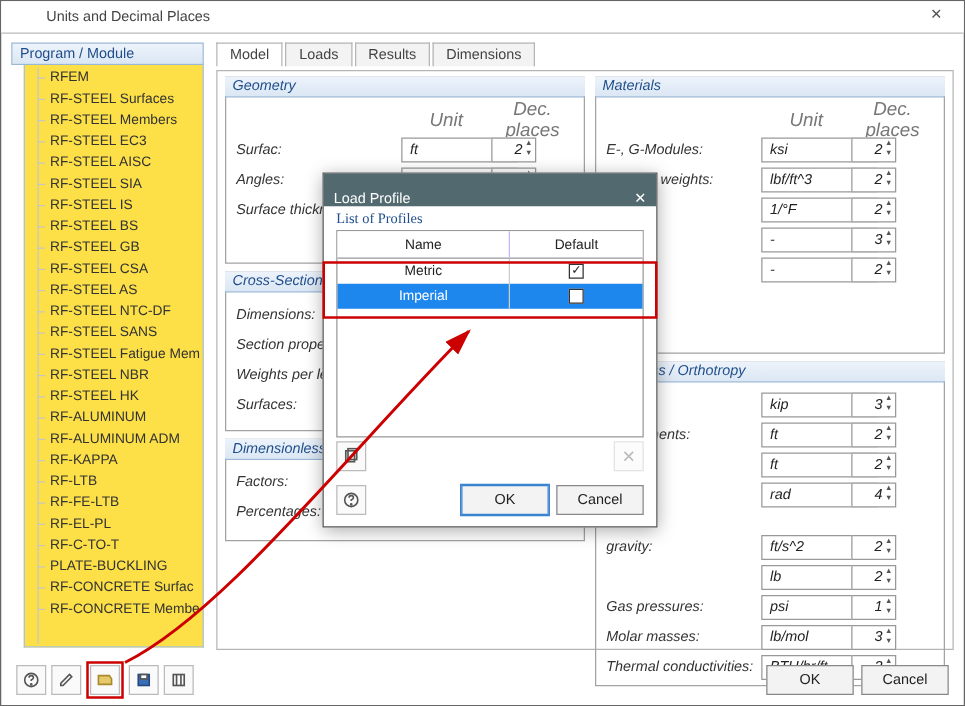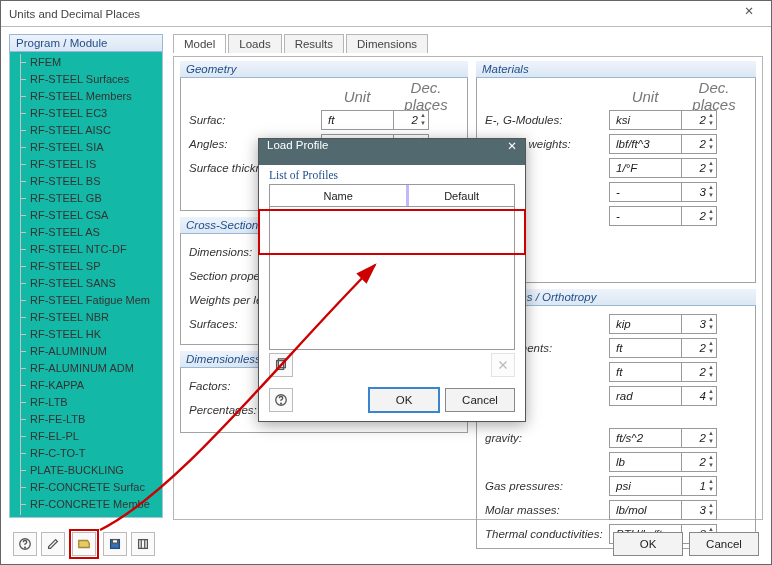--- a/index.html
+++ b/index.html
@@ -23,21 +23,21 @@
   }
   .titlebar {
     height: 26px;
     display: flex;
     align-items: center;
     justify-content: space-between;
     background: #fff;
     border-bottom: 1px solid #bbb;
     padding: 0 6px 0 8px;
   }
-  .titlebar .title { color: #444; }
+  .titlebar .title { color: #444; margin-left: 28px; }
   .titlebar .close { width: 32px; height: 20px; text-align: center; cursor: default; color:#555; }
   .content { position: absolute; top: 27px; bottom: 40px; left: 0; right: 0; }
   .footer {
     position: absolute; bottom: 0; left: 0; right: 0; height: 40px;
     display: flex; align-items: center; justify-content: space-between;
     padding: 0 12px;
   }
   .footer .toolbar { display:flex; gap:4px; align-items:center; }
   .tbtn {
     width: 24px; height: 24px;
@@ -61,26 +61,27 @@
   }
   .side-caption {
     background: linear-gradient(#edf3fb,#dbe7f4);
     border:1px solid #9ab8d6;
     padding:2px 6px;
     color:#1f4e8b;
     font-weight:500;
   }
   .side-body {
     border:1px solid #aac2dc; border-top:none;
-    background:#14b8a6;
+    background:#fde047;
     height: calc(100% - 20px);
     overflow:hidden;
     padding:2px 0 12px 6px;
     font-size:11px;
     line-height:17px;
+    margin-left:10px;
   }
   .tree-item { white-space:nowrap; padding-left:14px; position:relative; color:#333;}
   .tree-item::before{content:"";position:absolute;left:4px;top:8px;width:6px;height:1px;background:#c5c5c5;}
   .tree-vline{position:absolute;left:10px;top:2px;bottom:2px;width:1px;background:#c5c5c5;}
   
   .mainpane { position:absolute; left:172px; right:8px; top:6px; bottom:4px; }
   .tabs { display:flex; gap:2px; }
   .tab {
     padding:3px 10px; border:1px solid #b5b5b5; border-bottom:none;
     background:#f3f3f3; color:#444;
@@ -135,30 +136,30 @@
 
   
   .dlg {
     position:absolute; left:258px; top:138px; width:268px; height:284px;
     border:1px solid #555; background:#fff;
     box-shadow:0 3px 14px rgba(0,0,0,.35);
     z-index:50;
   }
   .dlg-title{
     background:#51696f;color:#fff;
-    height:26px;display:flex;align-items:flex-start;justify-content:space-between;
+    height:26px;display:flex;align-items:flex-end;justify-content:space-between;
     padding:0 8px;
   }
   .dlg-body{position:absolute;top:26px;bottom:40px;left:10px;right:10px;}
   .lst-caption{color:#1f4e8b;padding:4px 0 3px 0;font-family:Liberation Serif, serif;}
   .lst {
     border:1px solid #999;height:166px;display:flex;flex-direction:column;
   }
   .lst-head{display:flex;height:22px;border-bottom:1px solid #999;font-size:11px;background:#fff;}
-  .lst-head > div{display:flex;align-items:center;justify-content:center;border-right:3px solid #c4b5fd;}
+  .lst-head > div{display:flex;align-items:center;justify-content:center;border-right:1px solid #c4b5fd;}
   .lst-head > div:last-child{border-right:none;}
   .col-name{flex:1.3;}
   .col-def{flex:1;}
   .lst-row{display:flex;height:20px;font-size:11px;}
   .lst-row > div{display:flex;align-items:center;justify-content:center;border-right:1px solid #ccc;}
   .lst-row > div:last-child{border-right:none;}
   .lst-row.sel{background:#1e87ed;color:#fff;}
   .chk{width:12px;height:12px;border:1px solid #333;background:#fff;display:flex;align-items:center;justify-content:center;font-size:10px;line-height:10px;}
   .dlg-tools{position:absolute;bottom:44px;left:10px;right:10px;display:flex;justify-content:space-between;}
   .dlg-footer{
@@ -191,21 +192,20 @@
             <div class="tree-item">RF-STEEL Members</div>
             <div class="tree-item">RF-STEEL EC3</div>
             <div class="tree-item">RF-STEEL AISC</div>
             <div class="tree-item">RF-STEEL SIA</div>
             <div class="tree-item">RF-STEEL IS</div>
             <div class="tree-item">RF-STEEL BS</div>
             <div class="tree-item">RF-STEEL GB</div>
             <div class="tree-item">RF-STEEL CSA</div>
             <div class="tree-item">RF-STEEL AS</div>
             <div class="tree-item">RF-STEEL NTC-DF</div>
-            <div class="tree-item">RF-STEEL SP</div>
             <div class="tree-item">RF-STEEL SANS</div>
             <div class="tree-item">RF-STEEL Fatigue Mem</div>
             <div class="tree-item">RF-STEEL NBR</div>
             <div class="tree-item">RF-STEEL HK</div>
             <div class="tree-item">RF-ALUMINUM</div>
             <div class="tree-item">RF-ALUMINUM ADM</div>
             <div class="tree-item">RF-KAPPA</div>
             <div class="tree-item">RF-LTB</div>
             <div class="tree-item">RF-FE-LTB</div>
             <div class="tree-item">RF-EL-PL</div>
@@ -641,20 +641,34 @@
     <span>Load Profile</span>
     <span>✕</span>
   </div>
   <div class="dlg-body">
     <div class="lst-caption">List of Profiles</div>
     <div class="lst">
       <div class="lst-head">
         <div class="col-name">Name</div>
         <div class="col-def">Default</div>
       </div>
+      <div id="profile-rows">
+          <div class="lst-row">
+            <div class="col-name">Metric</div>
+            <div class="col-def">
+              <div class="chk">✓</div>
+            </div>
+          </div>
+          <div class="lst-row sel">
+            <div class="col-name">Imperial</div>
+            <div class="col-def">
+              <div class="chk"></div>
+            </div>
+          </div>
+        </div>
     </div>
   </div>
   <div class="dlg-tools">
     <div class="tbtn">
         <svg viewBox="0 0 16 16">
           <rect x="3" y="3" width="8" height="10"></rect>
           <rect x="5" y="1" width="8" height="10"></rect>
         </svg>
       </div>
     <div class="tbtn" style="opacity:.4">

